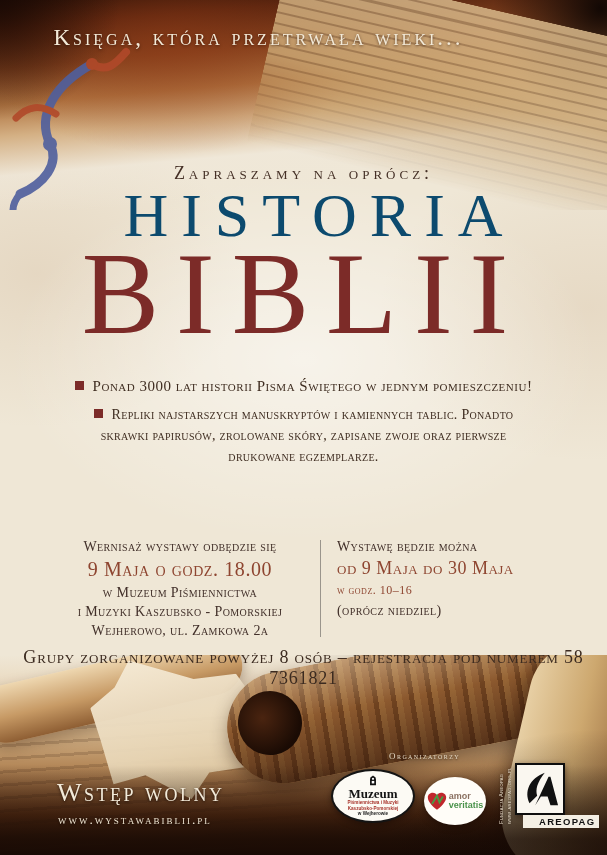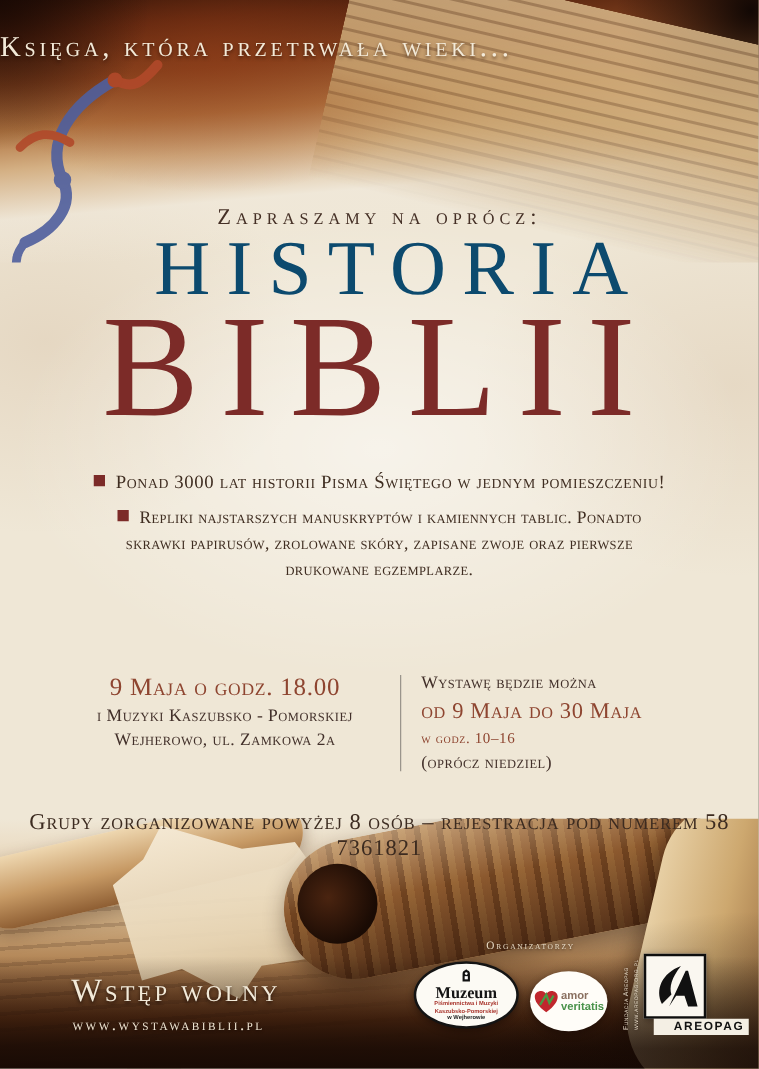--- a/index.html
+++ b/index.html
@@ -81,21 +81,21 @@
   .bottom-shade{
     position:absolute;inset:0;
     background:
       radial-gradient(ellipse 320px 180px at 100% 100%, rgba(15,6,3,.55), transparent 70%),
       linear-gradient(180deg, transparent 55%, rgba(22,9,4,.75) 92%);
   }
   
   .sc{font-variant:small-caps;}
   
   .tagline{
-    position:absolute;left:0;top:25px;width:517px;
+    position:absolute;left:0;top:25px;width:517px;text-align:center;
     font-size:23px;letter-spacing:3px;color:#f3ead8;
     text-shadow:0 1px 3px rgba(30,10,5,.6);
   }
   .invite{
     position:absolute;left:0;top:163px;width:607px;text-align:center;
     font-size:18px;letter-spacing:4px;color:#453026;
   }
   .title1{
     position:absolute;left:0;top:184px;width:607px;text-align:center;
     font-size:62px;letter-spacing:13px;color:#0c4a6e;line-height:1;padding-left:16px;
@@ -210,21 +210,23 @@
     <div class="bullet b1 sc">
       <span class="sq"></span><span>Ponad 3000 lat historii Pisma Świętego w jednym pomieszczeniu!</span>
     </div>
     <div class="bullet b2 sc">
       <span class="sq"></span><span>Repliki najstarszych manuskryptów i kamiennych tablic. Ponadto skrawki papirusów, zrolowane skóry, zapisane zwoje oraz pierwsze drukowane egzemplarze.</span>
     </div>
   </div>
 
   <div class="info-cols">
     <div class="col-left">
+      <div class="l sc">Wernisaż wystawy odbędzie się</div>
       <div class="date sc">9 Maja o godz. 18.00</div>
+      <div class="l sc">w Muzeum Piśmiennictwa</div>
       <div class="l sc">i Muzyki Kaszubsko - Pomorskiej</div>
       <div class="l sc">Wejherowo, ul. Zamkowa 2a</div>
     </div>
     <div class="divider"></div>
     <div class="col-right">
       <div class="l sc">Wystawę będzie można</div>
       <div class="dates sc">od 9 Maja do 30 Maja</div>
       <div class="hours sc">w godz. 10–16</div>
       <div class="l sc">(oprócz niedziel)</div>
     </div>

